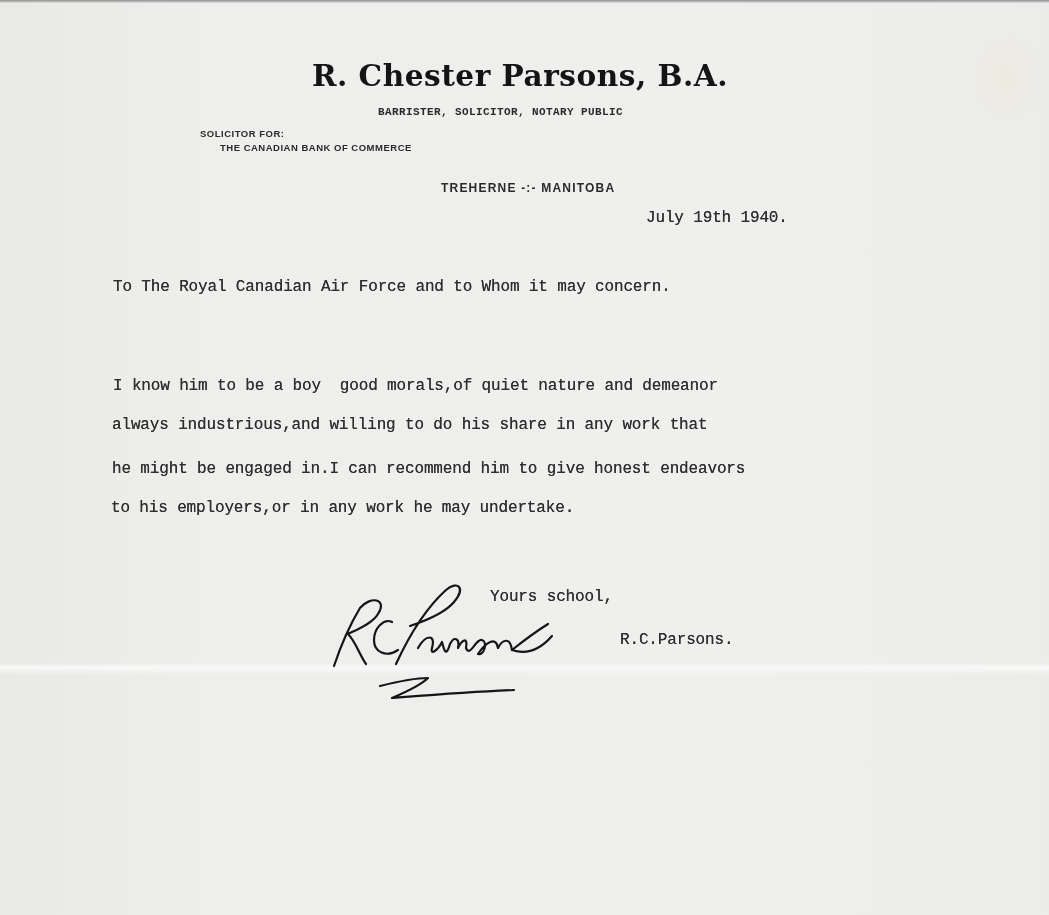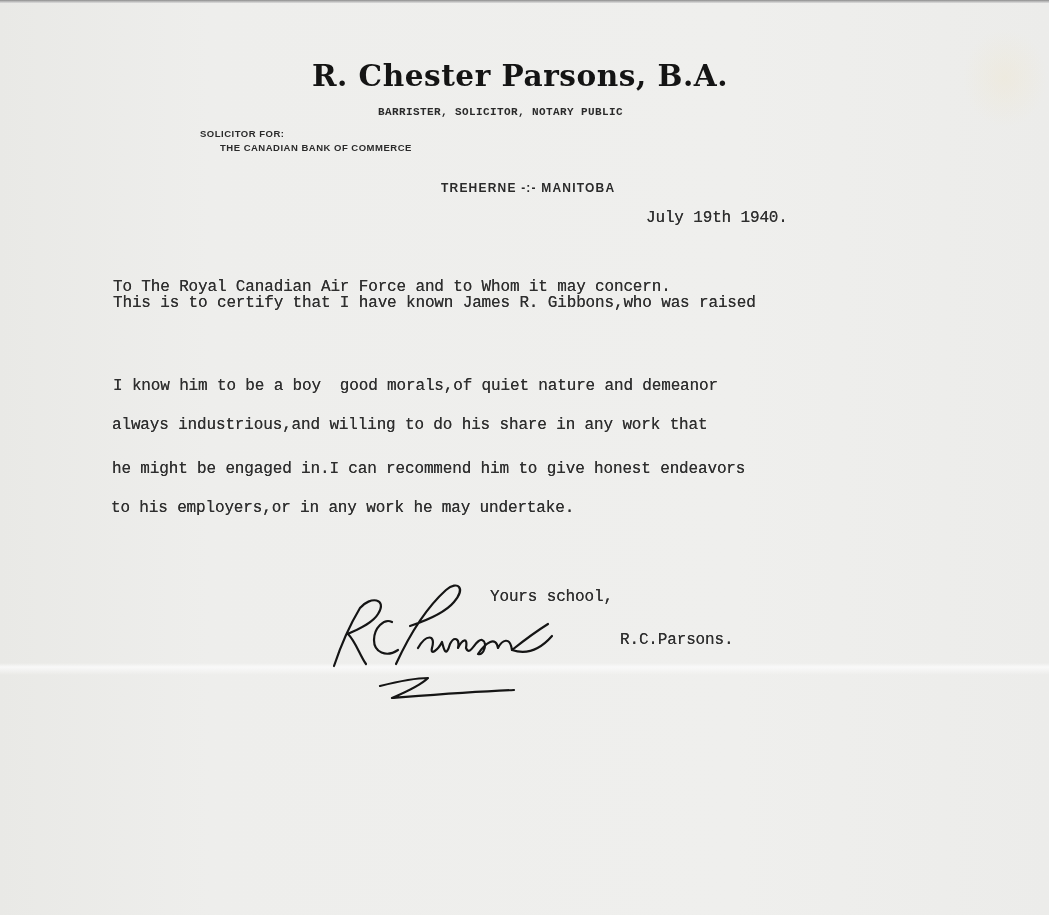--- a/index.html
+++ b/index.html
@@ -68,21 +68,20 @@
 <div class="page">
 
   <div class="lh-name"><span>R. Chester Parsons, B.A.</span></div>
   <div class="lh-sub">BARRISTER, SOLICITOR, NOTARY PUBLIC</div>
   <div class="lh-sol1">SOLICITOR FOR:</div>
   <div class="lh-sol2">THE CANADIAN BANK OF COMMERCE</div>
   <div class="lh-loc">TREHERNE -:- MANITOBA</div>
 
   <div class="tw date">July 19th 1940.</div>
   <div class="tw l1">To The Royal Canadian Air Force and to Whom it may concern.</div>
-  <div class="tw l2">This is to certify that I have known James R. Gibbons,who was raised</div>
   <div class="tw l4">I know him to be a boy  good morals,of quiet nature and demeanor</div>
   <div class="tw l5">always industrious,and willing to do his share in any work that</div>
   <div class="tw l6">he might be engaged in.I can recommend him to give honest endeavors</div>
   <div class="tw l7">to his employers,or in any work he may undertake.</div>
 
   <div class="tw closing">Yours school,</div>
   <div class="tw typed-name">R.C.Parsons.</div>
 
   <svg class="signature" viewBox="0 0 260 130" fill="none" stroke="#151515" stroke-width="2.2" stroke-linecap="round" stroke-linejoin="round">
 

